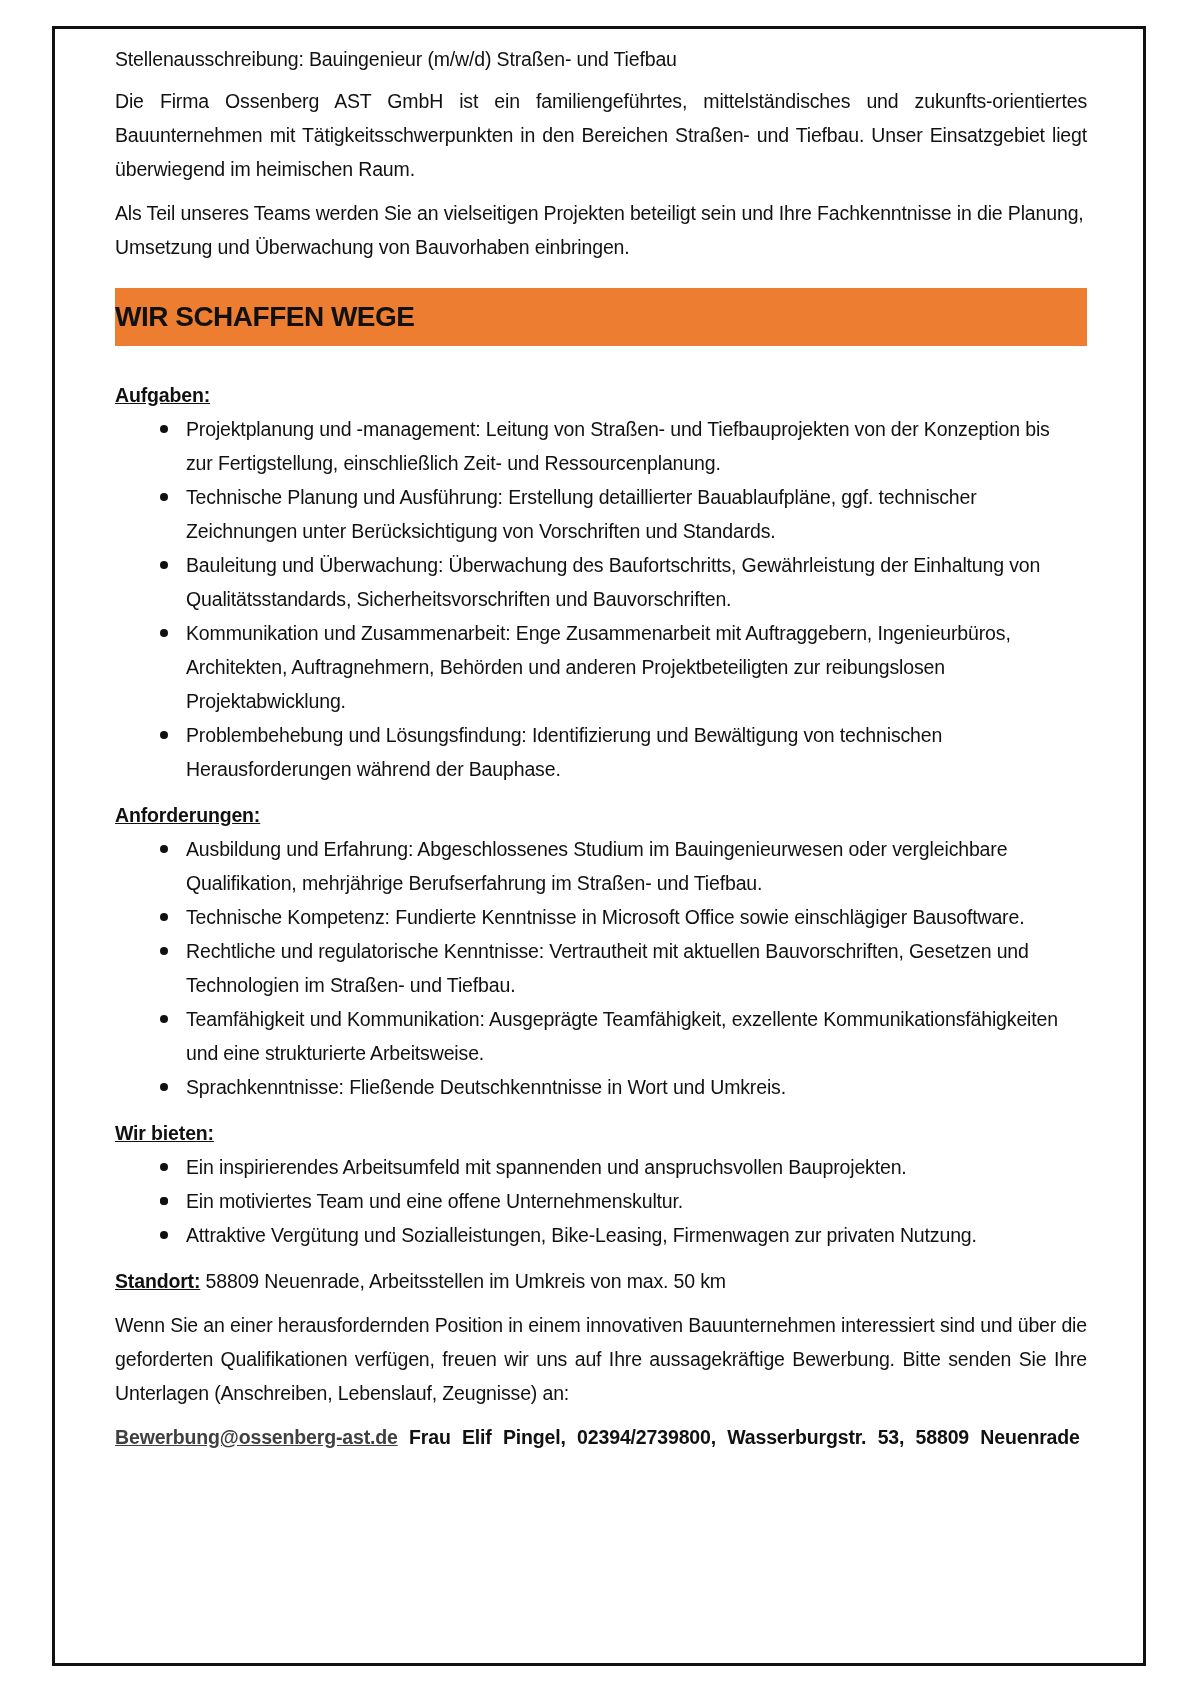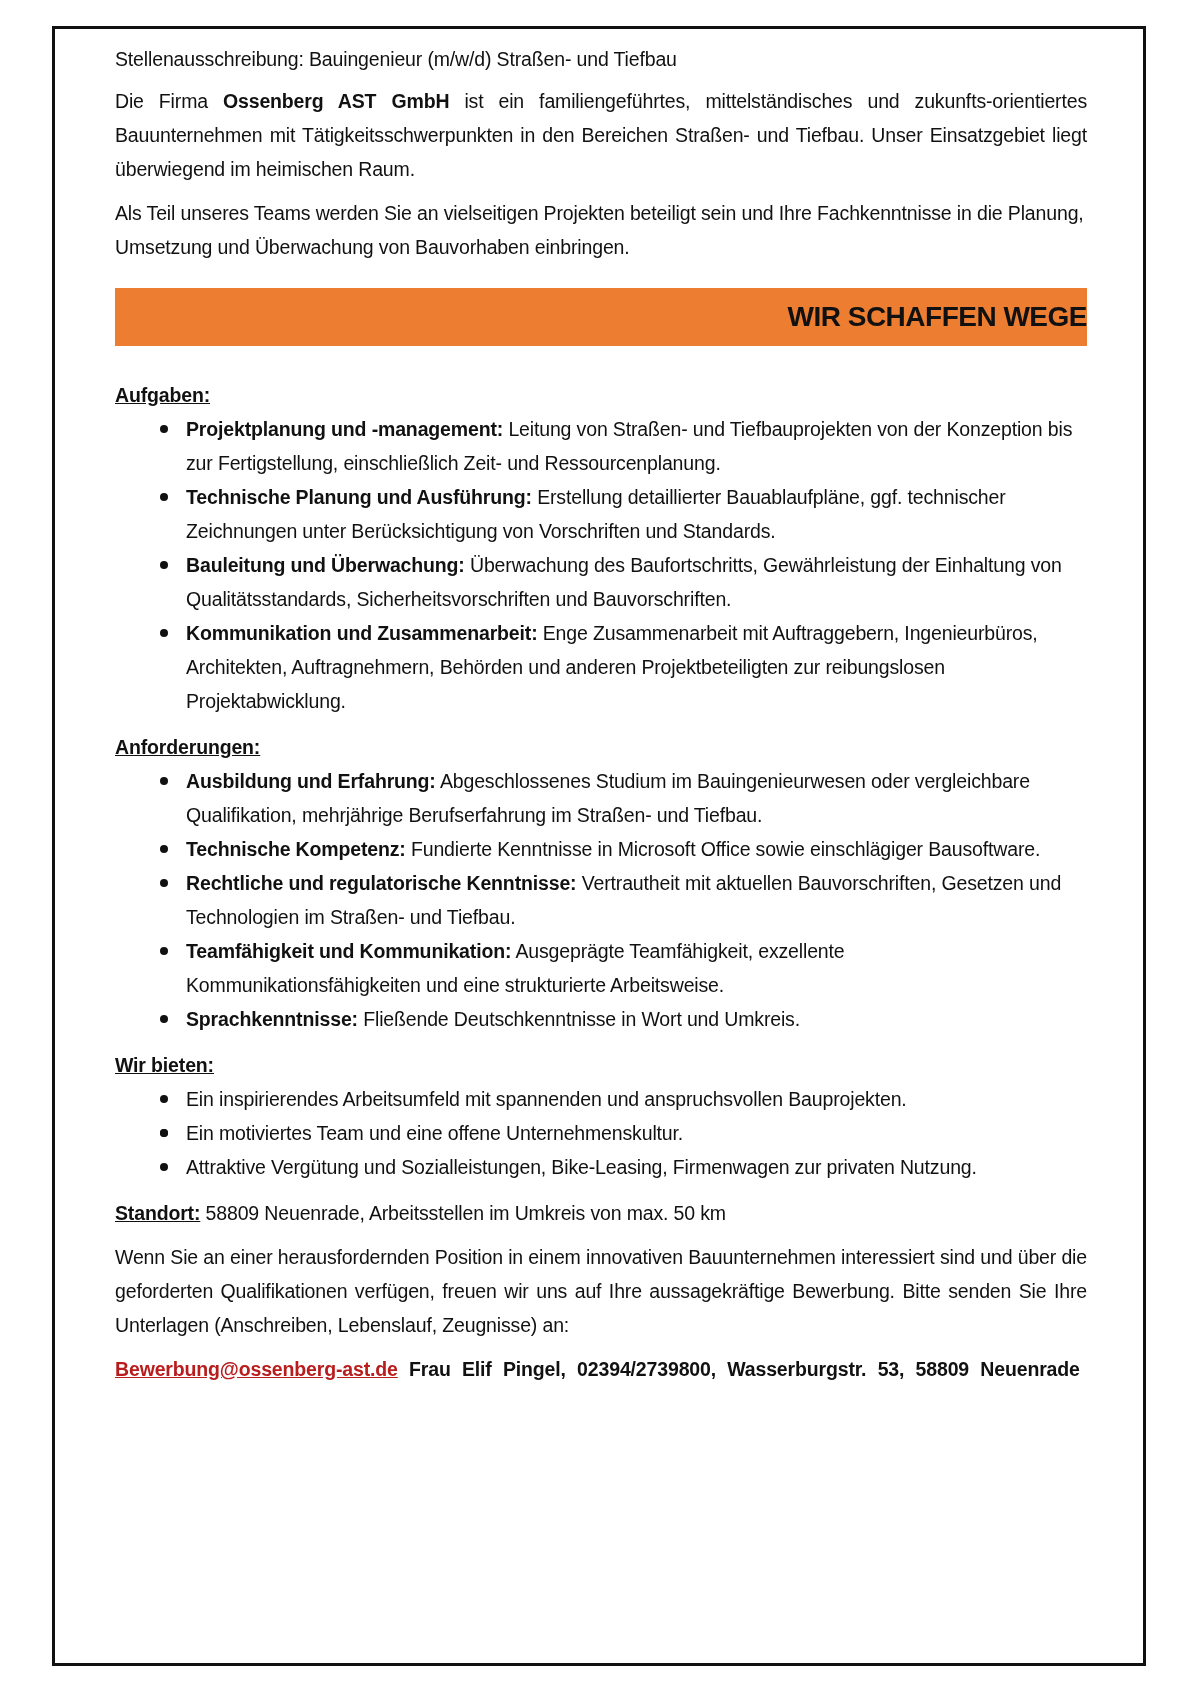--- a/index.html
+++ b/index.html
@@ -8,36 +8,36 @@
     position: absolute; left: 52px; top: 26px; width: 1094px; height: 1640px;
     border: 3px solid #111; box-sizing: border-box;
   }
   .content {
     position: absolute; left: 115px; top: 42px; width: 972px;
     font-size: 19.5px; line-height: 34px; letter-spacing: -0.15px;
   }
   .title { font-weight: normal; margin: 0 0 8px 0; }
   p { margin: 0 0 10px 0; }
   .justify { text-align: justify; text-align-last: left; }
-  b { font-weight: bold; }
+  b { font-weight: normal; }
   .banner {
     margin: 24px 0 32px 0; height: 58px; background: #ed7d31;
-    display: flex; align-items: center; justify-content: flex-end;
+    display: flex; align-items: center; justify-content: flex-start;
     font-size: 28px; font-weight: bold; letter-spacing: -0.5px; color: #111;
   }
   .section-head { font-weight: bold; text-decoration: underline; margin: 0; }
   ul { list-style: none; margin: 0 8px 12px 0; padding: 0; }
   li { position: relative; padding-left: 71px; margin-bottom: 0; }
   li .bullet {
     position: absolute; left: 45px; top: 13px; width: 8px; height: 8px;
     border-radius: 50%; background: #111;
   }
   .standort-label { font-weight: bold; text-decoration: underline; }
   .contact { font-weight: bold; text-align: justify; text-align-last: left; word-spacing: 6px; }
-  .email { color: #b91c1c; text-decoration: underline; font-weight: bold; word-spacing: 0; }
+  .email { color: #404040; text-decoration: underline; font-weight: bold; word-spacing: 0; }
 </style>
 </head>
 <body>
 
 <div class="frame"></div>
 
 <div class="content">
   <p class="title">Stellenausschreibung: Bauingenieur (m/w/d) Straßen- und Tiefbau</p>
 
   <p class="justify"><span>Die Firma </span><b>Ossenberg AST GmbH</b><span> ist ein familiengeführtes, mittelständisches und zukunfts-orientiertes Bauunternehmen mit Tätigkeitsschwerpunkten in den Bereichen Straßen- und Tiefbau. Unser Einsatzgebiet liegt überwiegend im heimischen Raum.</span></p>
@@ -47,20 +47,21 @@
   <div class="banner">
     <span>WIR SCHAFFEN WEGE</span>
   </div>
 
   <p class="section-head">Aufgaben:</p>
   <ul>
     <li><span class="bullet"></span><b>Projektplanung und -management:</b><span> Leitung von Straßen- und Tiefbauprojekten von der Konzeption bis zur Fertigstellung, einschließlich Zeit- und Ressourcenplanung.</span></li>
     <li><span class="bullet"></span><b>Technische Planung und Ausführung:</b><span> Erstellung detaillierter Bauablaufpläne, ggf. technischer Zeichnungen unter Berücksichtigung von Vorschriften und Standards.</span></li>
     <li><span class="bullet"></span><b>Bauleitung und Überwachung:</b><span> Überwachung des Baufortschritts, Gewährleistung der Einhaltung von Qualitätsstandards, Sicherheitsvorschriften und Bauvorschriften.</span></li>
     <li><span class="bullet"></span><b>Kommunikation und Zusammenarbeit:</b><span> Enge Zusammenarbeit mit Auftraggebern, Ingenieurbüros, Architekten, Auftragnehmern, Behörden und anderen Projektbeteiligten zur reibungslosen Projektabwicklung.</span></li>
+    <li><span class="bullet"></span><b>Problembehebung und Lösungsfindung:</b><span> Identifizierung und Bewältigung von technischen Herausforderungen während der Bauphase.</span></li>
   </ul>
 
   <p class="section-head">Anforderungen:</p>
   <ul>
     <li><span class="bullet"></span><b>Ausbildung und Erfahrung:</b><span> Abgeschlossenes Studium im Bauingenieurwesen oder vergleichbare Qualifikation, mehrjährige Berufserfahrung im Straßen- und Tiefbau.</span></li>
     <li><span class="bullet"></span><b>Technische Kompetenz:</b><span> Fundierte Kenntnisse in Microsoft Office sowie einschlägiger Bausoftware.</span></li>
     <li><span class="bullet"></span><b>Rechtliche und regulatorische Kenntnisse:</b><span> Vertrautheit mit aktuellen Bauvorschriften, Gesetzen und Technologien im Straßen- und Tiefbau.</span></li>
     <li><span class="bullet"></span><b>Teamfähigkeit und Kommunikation:</b><span> Ausgeprägte Teamfähigkeit, exzellente Kommunikationsfähigkeiten und eine strukturierte Arbeitsweise.</span></li>
     <li><span class="bullet"></span><b>Sprachkenntnisse:</b><span> Fließende Deutschkenntnisse in Wort und Umkreis.</span></li>
   </ul>

